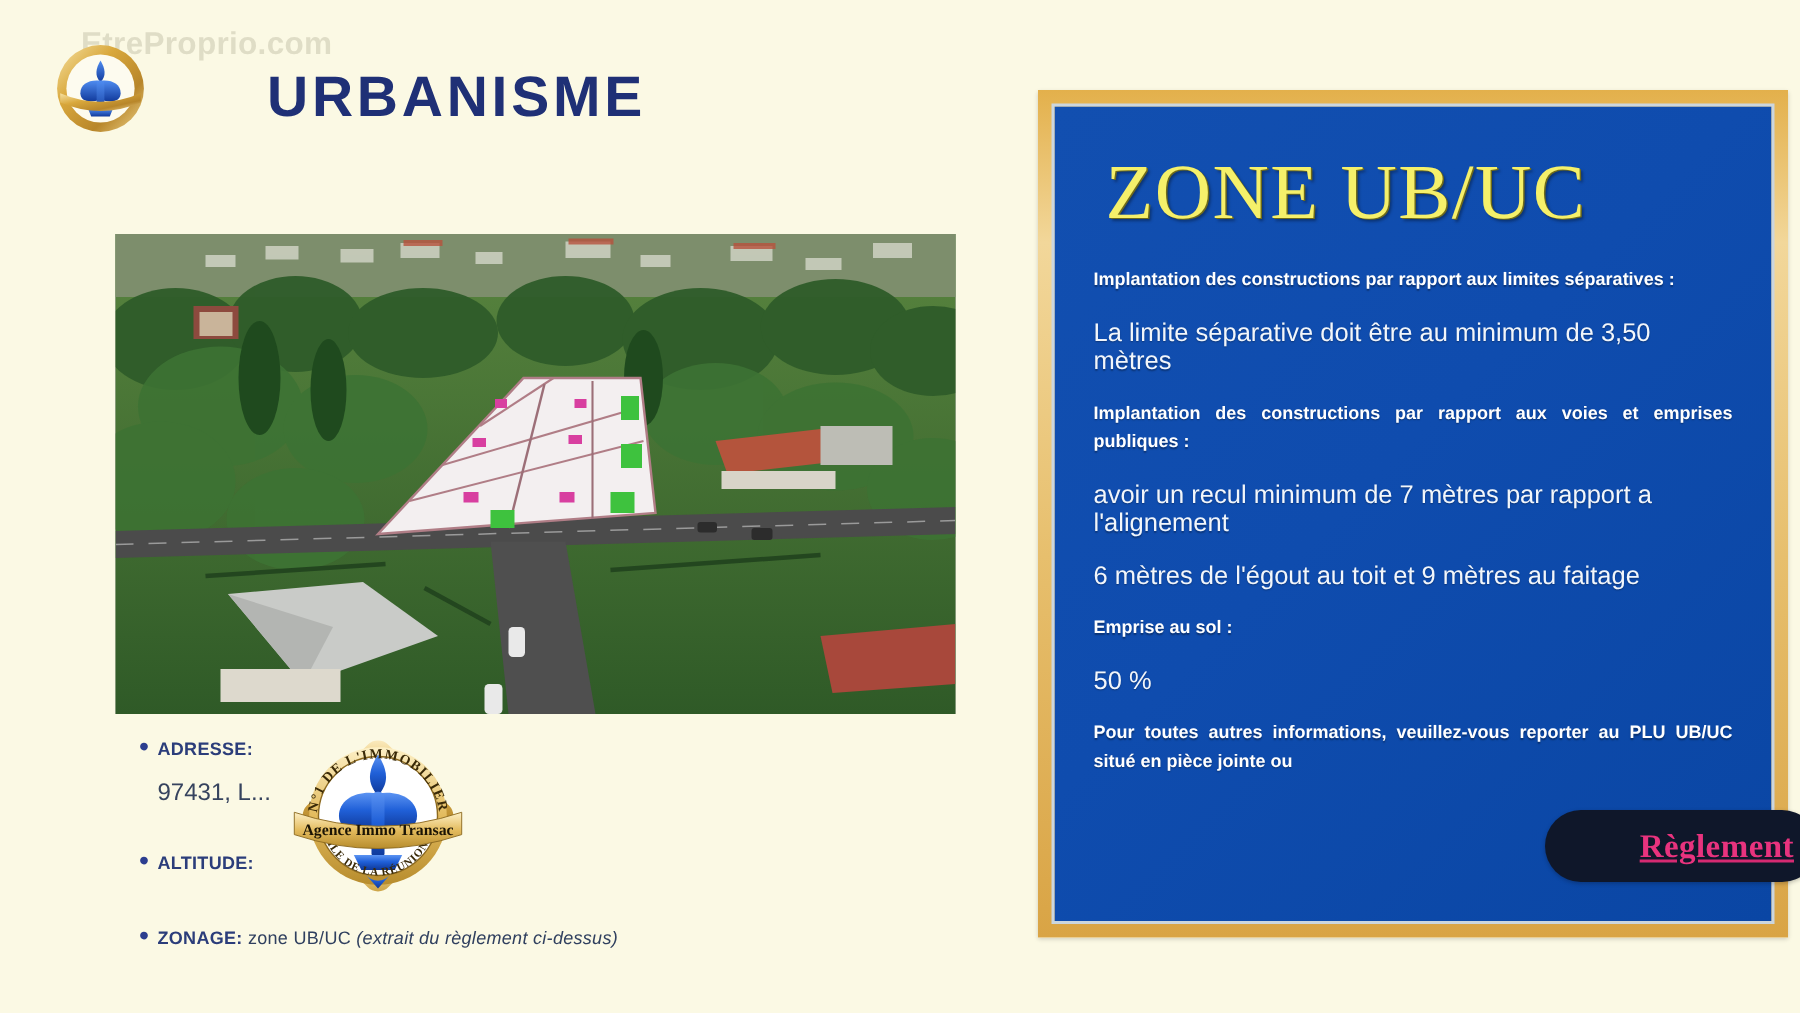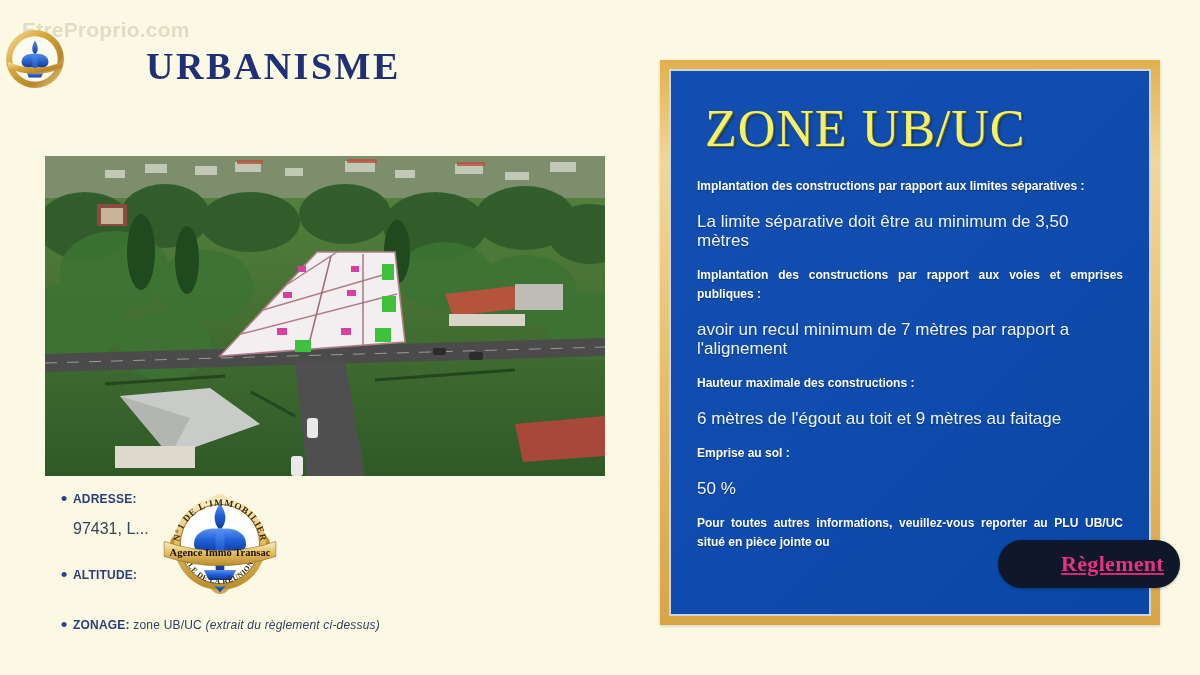--- a/index.html
+++ b/index.html
@@ -2,38 +2,38 @@
 <html lang="fr"><head>
 <meta charset="utf-8">
 <title>Urbanisme — Zone UB/UC</title>
 <style>
   html,body{margin:0;padding:0;}
   body{
     width:1200px;height:675px;overflow:hidden;position:relative;
     background:#fbf9e4;
     font-family:"Liberation Sans", sans-serif;
   }
-  .slide{position:absolute;inset:0;background:#fbf9e4;}
+  .slide{position:absolute;inset:0;background:#fbf9e4;margin-left:32px;}
 
   
   .watermark{
     position:absolute;left:22px;top:18px;
     font-family:"Liberation Sans", sans-serif;
     font-size:21px;font-weight:700;letter-spacing:.2px;
     color:rgba(160,155,130,.30);
     white-space:nowrap;user-select:none;
   }
 
   
   .corner-logo{position:absolute;left:4px;top:28px;width:62px;height:62px;}
 
   
   .page-title{
     position:absolute;left:146px;top:44px;
-    font-family:Liberation Serif, serif;
+    font-family:Liberation Sans, sans-serif;
     font-size:38px;font-weight:700;letter-spacing:2.5px;
     color:#1f3076;
   }
 
   
   .photo{
     position:absolute;left:45px;top:156px;width:560px;height:320px;
     overflow:hidden;background:#24491f;
   }
   .photo svg{display:block;width:560px;height:320px;}
@@ -332,21 +332,20 @@
   </div>
 
   <div class="panel-outer">
     <div class="panel-inner">
       <div class="zone-title">ZONE UB/UC</div>
 
       <p class="p-bold p-just">Implantation des constructions par rapport aux limites séparatives :</p>
       <p class="p-norm">La limite séparative doit être au minimum de 3,50 mètres</p>
       <p class="p-bold p-just">Implantation des constructions par rapport aux voies et emprises publiques :</p>
       <p class="p-norm">avoir un recul minimum de 7 mètres par rapport a l'alignement</p>
-      <p class="p-bold">Hauteur maximale des constructions :</p>
       <p class="p-norm">6 mètres de l'égout au toit et 9 mètres au faitage</p>
       <p class="p-bold">Emprise au sol :</p>
       <p class="p-norm">50 %</p>
       <p class="p-bold p-just">Pour toutes autres informations, veuillez-vous reporter au PLU UB/UC situé en pièce jointe ou</p>
     </div>
   </div>
 
   <div class="reglement-pill">
     <span>Règlement</span>
   </div>

